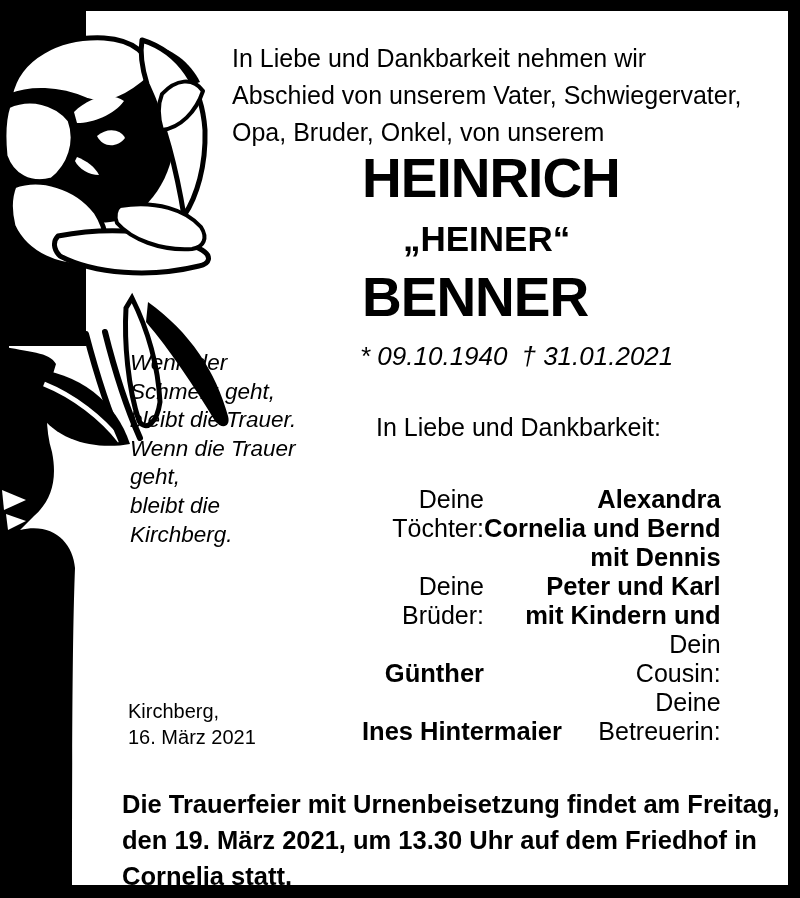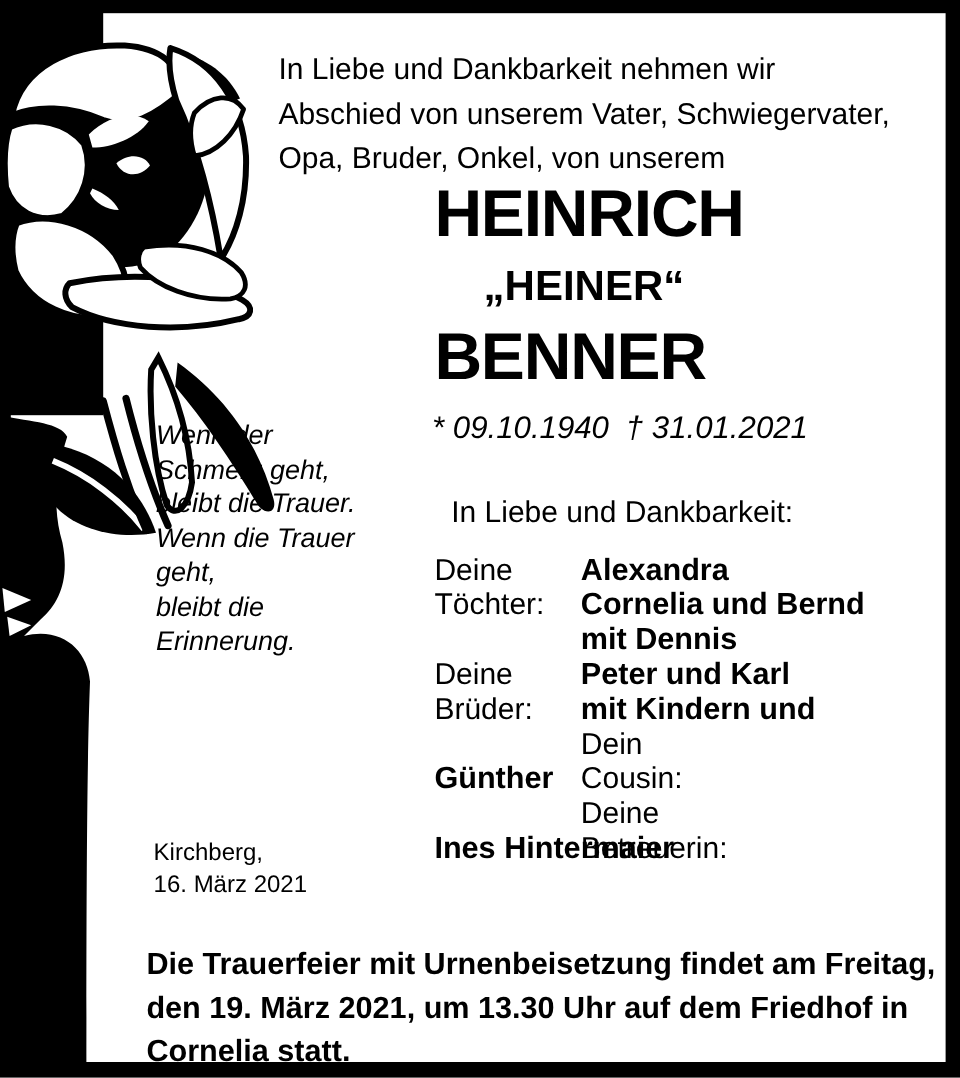--- a/index.html
+++ b/index.html
@@ -21,23 +21,23 @@
   .art{position:absolute;left:0;top:0;width:800px;height:898px;pointer-events:none;}
   .abs{position:absolute;white-space:nowrap;}
   .intro{left:232px;top:40px;font-size:25px;line-height:37px;}
   .name-first{left:362px;top:151px;font-size:55px;font-weight:700;letter-spacing:-1px;line-height:1;}
   .name-nick{left:359px;top:221px;font-size:35px;font-weight:700;line-height:1;margin-left:44px;}
   .name-last{left:362px;top:270px;font-size:55px;font-weight:700;letter-spacing:-1px;line-height:1;}
   .dates{left:360px;top:342px;font-size:26px;font-style:italic;display:flex;gap:14px;line-height:1.1;}
   .poem{left:130px;top:349px;font-size:22.5px;font-style:italic;line-height:28.6px;}
   .condolence{left:376px;top:412px;font-size:25px;line-height:1.2;}
   .family{
-    left:362px;top:461px;
+    left:362px;top:485px;
     display:grid;grid-template-columns:122px auto;
-    font-size:25px;line-height:29px;
+    font-size:25px;line-height:29px;text-align:right;
   }
   .family .fvalue{font-weight:700;font-size:25.5px;}
   .placedate{left:128px;top:699px;font-size:20px;line-height:25.5px;}
   .funeral{left:122px;top:786px;font-size:25.5px;line-height:36px;font-weight:bold;}
 </style>
 </head>
 <body>
 
 <div class="page">
   <div class="paper"></div>
@@ -95,21 +95,21 @@
     <span>† 31.01.2021</span>
   </div>
 
   <div class="abs poem">
     <div>Wenn der</div>
     <div>Schmerz geht,</div>
     <div>bleibt die Trauer.</div>
     <div>Wenn die Trauer</div>
     <div>geht,</div>
     <div>bleibt die</div>
-    <div>Erinnerung.</div>
+    <div>Kirchberg.</div>
   </div>
 
   <div class="abs condolence">In Liebe und Dankbarkeit:</div>
 
   <div class="abs family">
     <div class="flabel">Deine</div>
     <div class="fvalue">Alexandra</div>
     <div class="flabel">Töchter:</div>
     <div class="fvalue">Cornelia und Bernd</div>
     <div class="flabel"></div>

